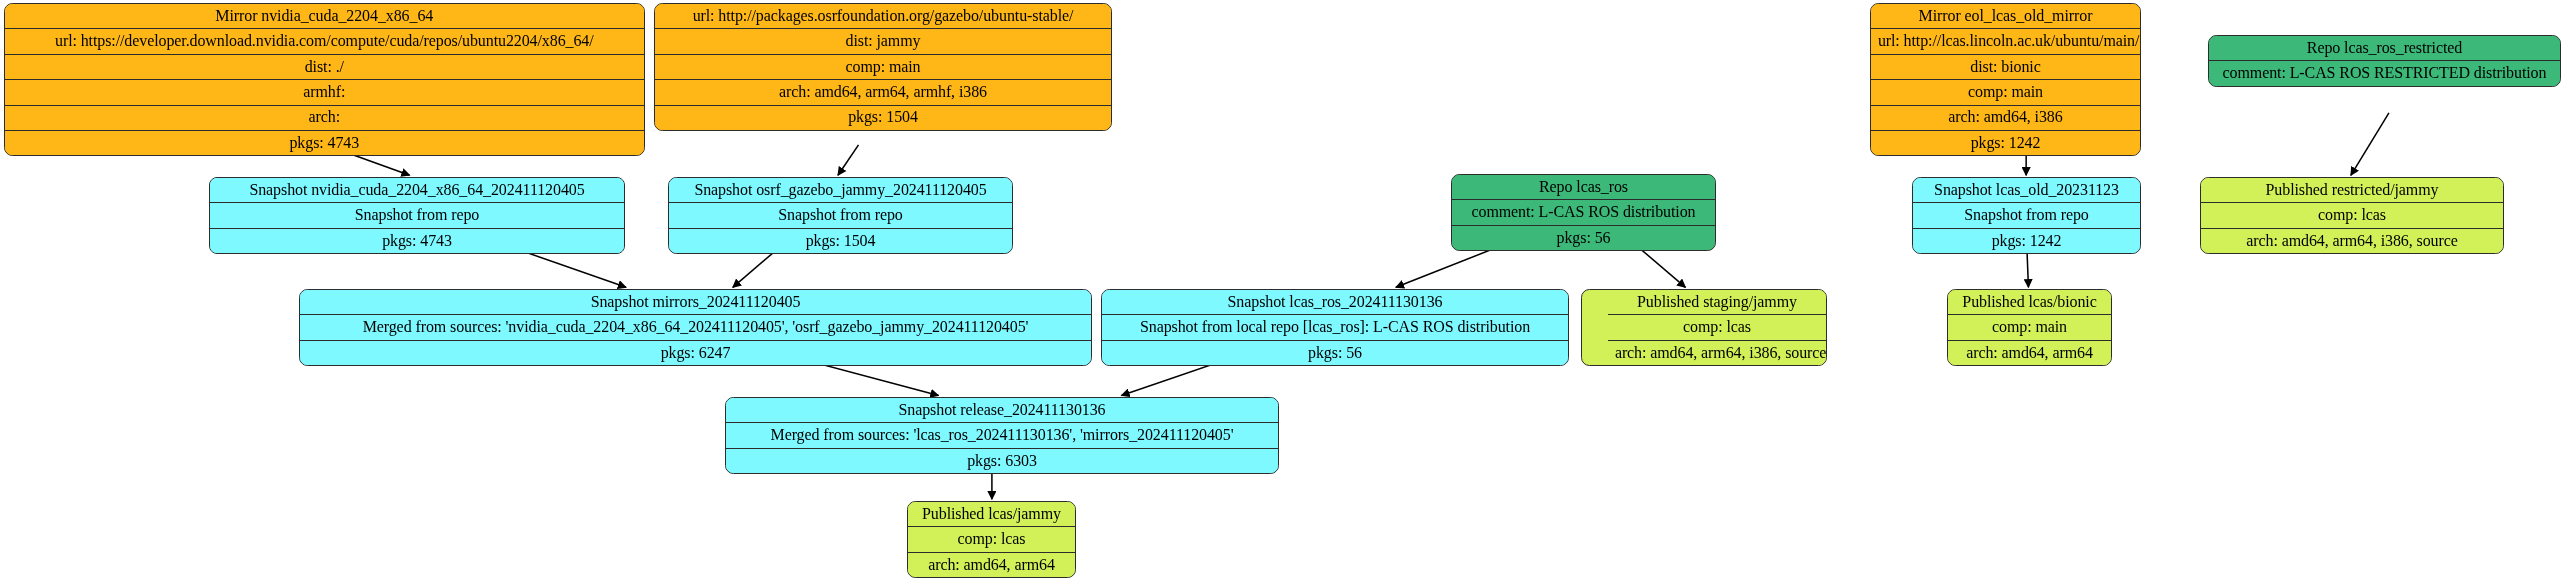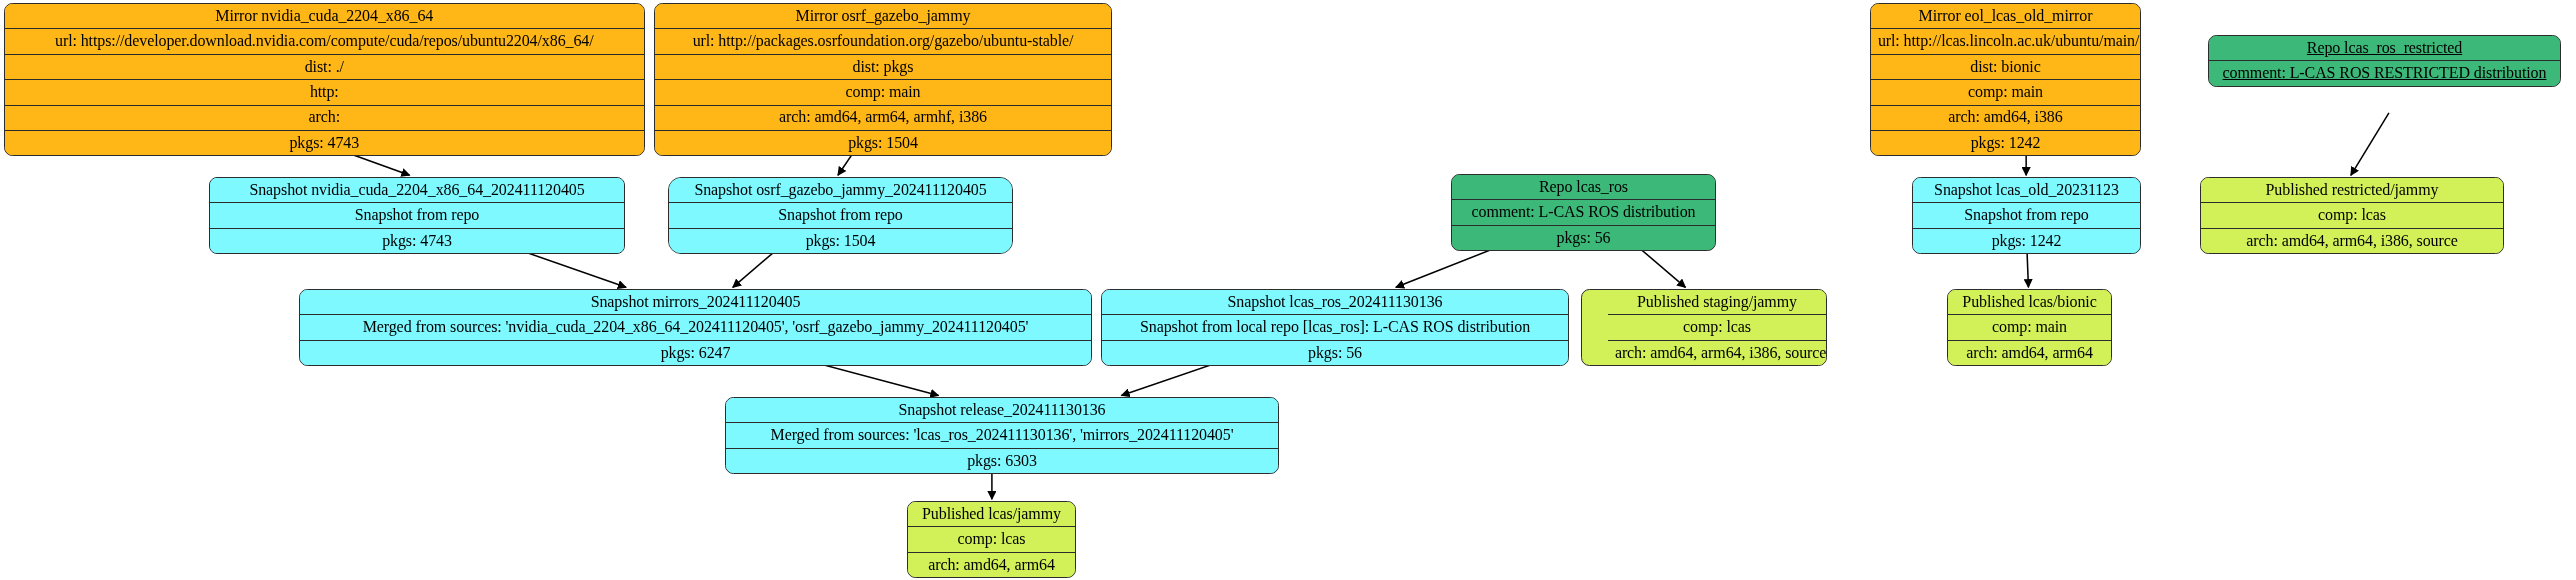--- a/index.html
+++ b/index.html
@@ -82,55 +82,54 @@
         <path d="M 1680 447 L 1470 519" fill="none" stroke="#000000" stroke-width="2" marker-end="url(#arrow)"></path>
         <path d="M 1300 589 L 1300 655" fill="none" stroke="#000000" stroke-width="2" marker-end="url(#arrow)"></path>
       </g>
   </svg>
 
   <div id="node-layer">
       <div class="node mirror" style="left: 3.8px; top: 3.1px; width: 641px;">
         <div class="row">Mirror nvidia_cuda_2204_x86_64</div>
         <div class="row">url: https://developer.download.nvidia.com/compute/cuda/repos/ubuntu2204/x86_64/</div>
         <div class="row">dist: ./</div>
-        <div class="row">http:</div>
+        <div class="row">armhf:</div>
         <div class="row">arch:</div>
         <div class="row">pkgs: 4743</div>
       </div>
       <div class="node mirror" style="left: 654px; top: 3.1px; width: 458px;">
-        <div class="row">Mirror osrf_gazebo_jammy</div>
         <div class="row">url: http://packages.osrfoundation.org/gazebo/ubuntu-stable/</div>
-        <div class="row">dist: pkgs</div>
+        <div class="row">dist: jammy</div>
         <div class="row">comp: main</div>
         <div class="row">arch: amd64, arm64, armhf, i386</div>
         <div class="row">pkgs: 1504</div>
       </div>
       <div class="node mirror" style="left: 1870px; top: 3.1px; width: 271px;">
         <div class="row">Mirror eol_lcas_old_mirror</div>
         <div class="row">url: http://lcas.lincoln.ac.uk/ubuntu/main/</div>
         <div class="row">dist: bionic</div>
         <div class="row">comp: main</div>
         <div class="row">arch: amd64, i386</div>
         <div class="row">pkgs: 1242</div>
       </div>
-      <div class="node repo" style="left: 2208px; top: 35px; width: 353px; text-decoration: underline;">
+      <div class="node repo" style="left: 2208px; top: 35px; width: 353px;">
         <div class="row">Repo lcas_ros_restricted</div>
         <div class="row">comment: L-CAS ROS RESTRICTED distribution</div>
       </div>
       <div class="node repo" style="left: 1451px; top: 174px; width: 265px;">
         <div class="row">Repo lcas_ros</div>
         <div class="row">comment: L-CAS ROS distribution</div>
         <div class="row">pkgs: 56</div>
       </div>
       <div class="node snapshot" style="left: 209px; top: 177px; width: 416px; border-radius: 8px;">
         <div class="row">Snapshot nvidia_cuda_2204_x86_64_202411120405</div>
         <div class="row">Snapshot from repo</div>
         <div class="row">pkgs: 4743</div>
       </div>
-      <div class="node snapshot" style="left: 668px; top: 177px; width: 345px; border-radius: 13px;">
+      <div class="node snapshot" style="left: 668px; top: 177px; width: 345px;">
         <div class="row">Snapshot osrf_gazebo_jammy_202411120405</div>
         <div class="row">Snapshot from repo</div>
         <div class="row">pkgs: 1504</div>
       </div>
       <div class="node snapshot" style="left: 1912px; top: 177px; width: 229px;">
         <div class="row">Snapshot lcas_old_20231123</div>
         <div class="row">Snapshot from repo</div>
         <div class="row">pkgs: 1242</div>
       </div>
       <div class="node published" style="left: 2200px; top: 177px; width: 304px;">

